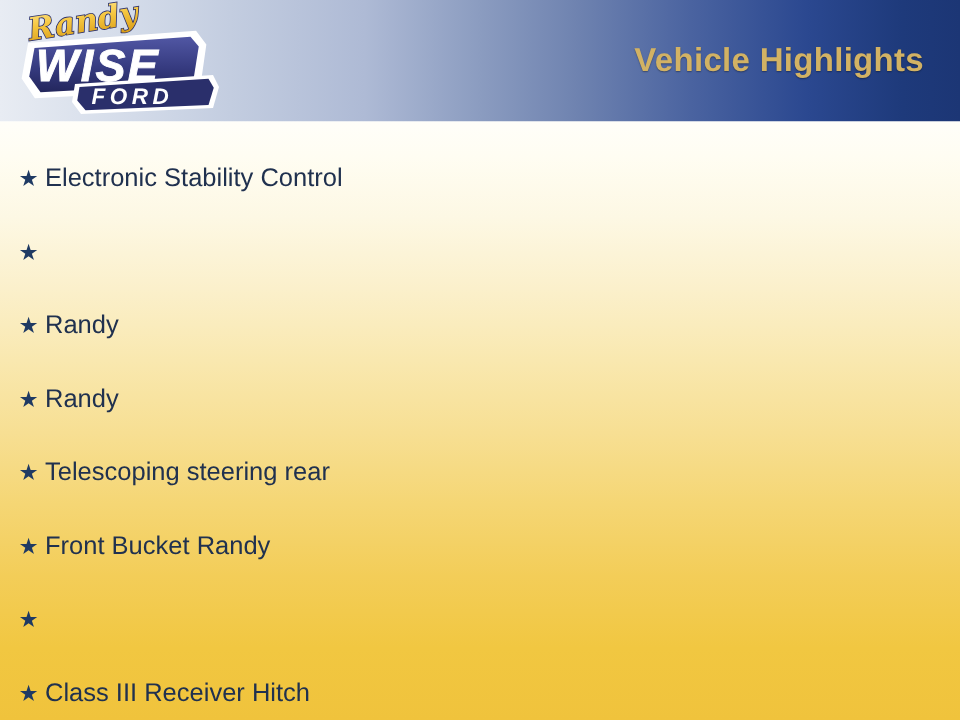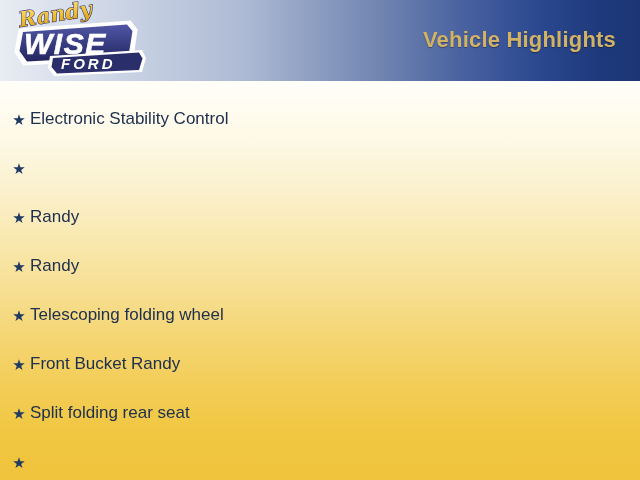--- a/index.html
+++ b/index.html
@@ -170,28 +170,28 @@
     <li class="feature-item">
       <span class="star-bullet">★</span>
       <span class="feature-label">Randy</span>
     </li>
     <li class="feature-item">
       <span class="star-bullet">★</span>
       <span class="feature-label">Randy</span>
     </li>
     <li class="feature-item">
       <span class="star-bullet">★</span>
-      <span class="feature-label">Telescoping folding wheel</span>
+      <span class="feature-label">Telescoping steering rear</span>
     </li>
     <li class="feature-item">
       <span class="star-bullet">★</span>
       <span class="feature-label">Front Bucket Randy</span>
     </li>
     <li class="feature-item">
       <span class="star-bullet">★</span>
-      <span class="feature-label">Split folding rear seat</span>
     </li>
     <li class="feature-item">
       <span class="star-bullet">★</span>
+      <span class="feature-label">Class III Receiver Hitch</span>
     </li>
   </ul>
 
 </div>
 
 </body></html>

